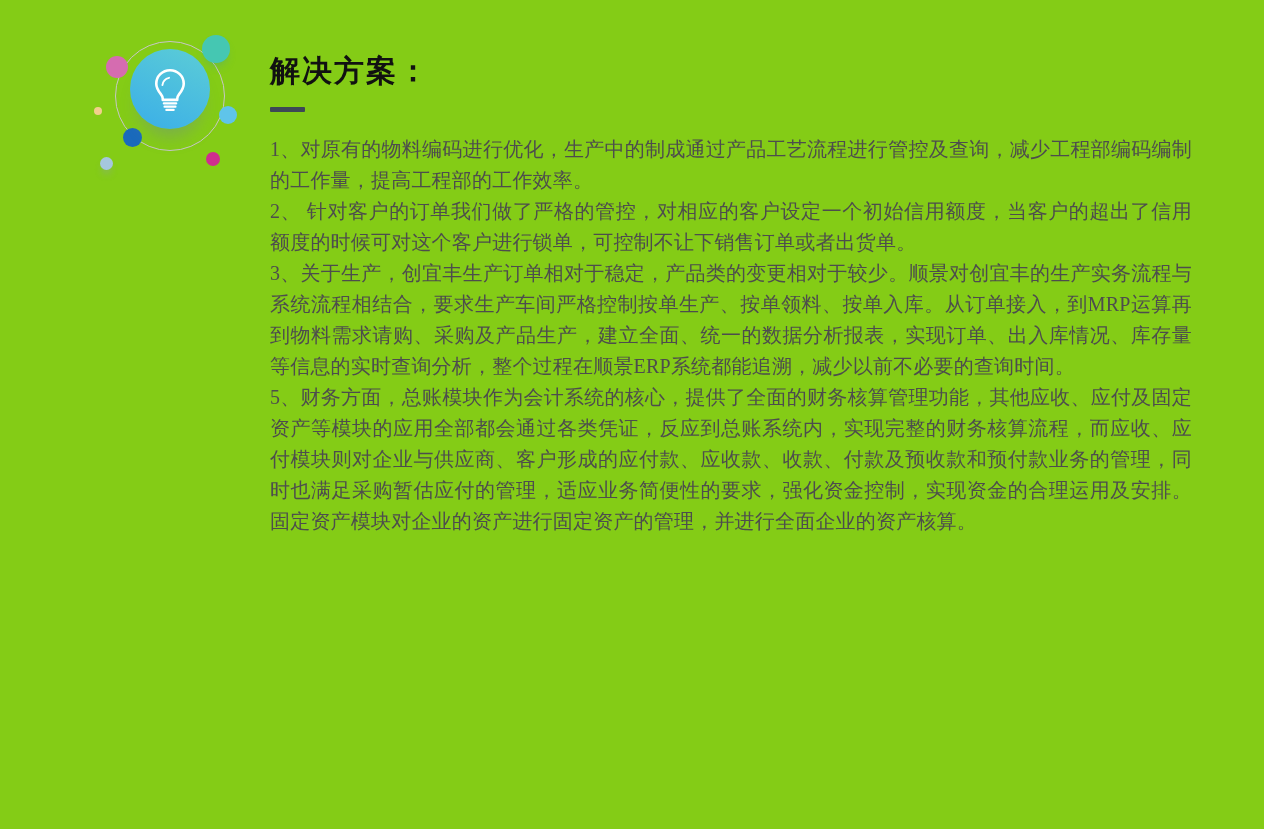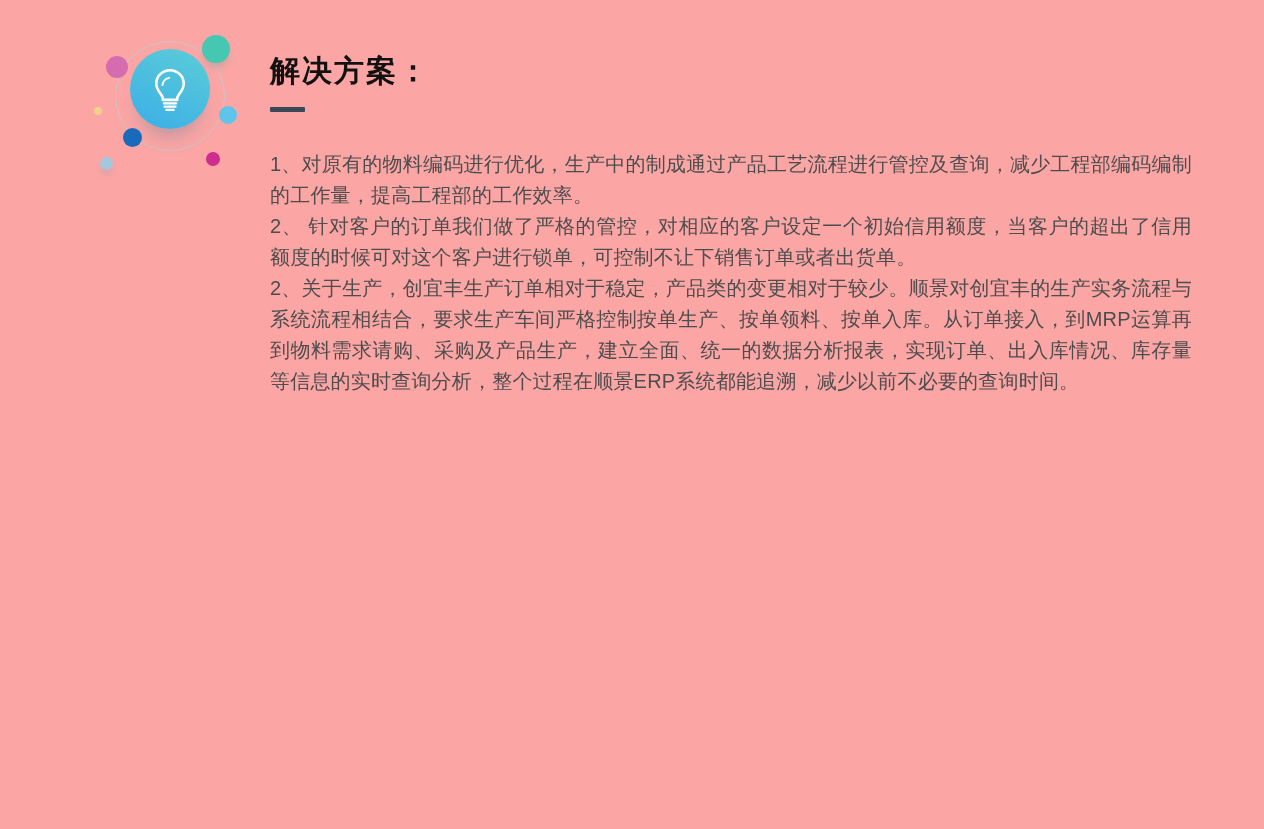--- a/index.html
+++ b/index.html
@@ -4,21 +4,21 @@
 <style>
   * { margin: 0; padding: 0; box-sizing: border-box; }
   html, body { background: #ffffff; }
   body {
     font-family: "Liberation Sans", "DejaVu Sans", sans-serif;
     width: 1264px; height: 829px; overflow: hidden;
   }
   .page {
     position: relative;
     width: 1264px; height: 829px;
-    background: #fca5a5;
+    background: #84cc16;
   }
 
   
   .icon-cluster {
     position: absolute;
     left: 88px; top: 28px;
     width: 155px; height: 162px;
   }
   .orbit-ring {
     position: absolute;
@@ -58,21 +58,21 @@
     font-weight: 700;
     letter-spacing: 2px;
     line-height: 38px;
     margin-top: 2px;
   }
   .title-underline {
     width: 35px; height: 5px;
     margin-top: 17px;
     border-radius: 1px;
   }
-  .paragraphs { margin-top: 37px; }
+  .paragraphs { margin-top: 22px; font-family: Liberation Serif, serif; }
   .paragraphs p {
     font-size: 20px;
     line-height: 31px;
     text-align: justify;
     letter-spacing: 0.2px;
     margin: 0;
   }
 </style>
 </head>
 <body>
@@ -101,17 +101,18 @@
     </div>
   </div>
 
   <div class="content">
     <h1 class="page-title" style="color: rgb(17, 17, 17);">解决方案：</h1>
     <div class="title-underline" style="background-color: rgb(61, 72, 86);"></div>
 
     <div class="paragraphs" style="color: rgb(77, 77, 77);">
       <p>1、对原有的物料编码进行优化，生产中的制成通过产品工艺流程进行管控及查询，减少工程部编码编制的工作量，提高工程部的工作效率。</p>
       <p>2、 针对客户的订单我们做了严格的管控，对相应的客户设定一个初始信用额度，当客户的超出了信用额度的时候可对这个客户进行锁单，可控制不让下销售订单或者出货单。</p>
-      <p>2、关于生产，创宜丰生产订单相对于稳定，产品类的变更相对于较少。顺景对创宜丰的生产实务流程与系统流程相结合，要求生产车间严格控制按单生产、按单领料、按单入库。从订单接入，到MRP运算再到物料需求请购、采购及产品生产，建立全面、统一的数据分析报表，实现订单、出入库情况、库存量等信息的实时查询分析，整个过程在顺景ERP系统都能追溯，减少以前不必要的查询时间。</p>
+      <p>3、关于生产，创宜丰生产订单相对于稳定，产品类的变更相对于较少。顺景对创宜丰的生产实务流程与系统流程相结合，要求生产车间严格控制按单生产、按单领料、按单入库。从订单接入，到MRP运算再到物料需求请购、采购及产品生产，建立全面、统一的数据分析报表，实现订单、出入库情况、库存量等信息的实时查询分析，整个过程在顺景ERP系统都能追溯，减少以前不必要的查询时间。</p>
+      <p>5、财务方面，总账模块作为会计系统的核心，提供了全面的财务核算管理功能，其他应收、应付及固定资产等模块的应用全部都会通过各类凭证，反应到总账系统内，实现完整的财务核算流程，而应收、应付模块则对企业与供应商、客户形成的应付款、应收款、收款、付款及预收款和预付款业务的管理，同时也满足采购暂估应付的管理，适应业务简便性的要求，强化资金控制，实现资金的合理运用及安排。固定资产模块对企业的资产进行固定资产的管理，并进行全面企业的资产核算。</p>
     </div>
   </div>
 
 </div>
 
 </body></html>

